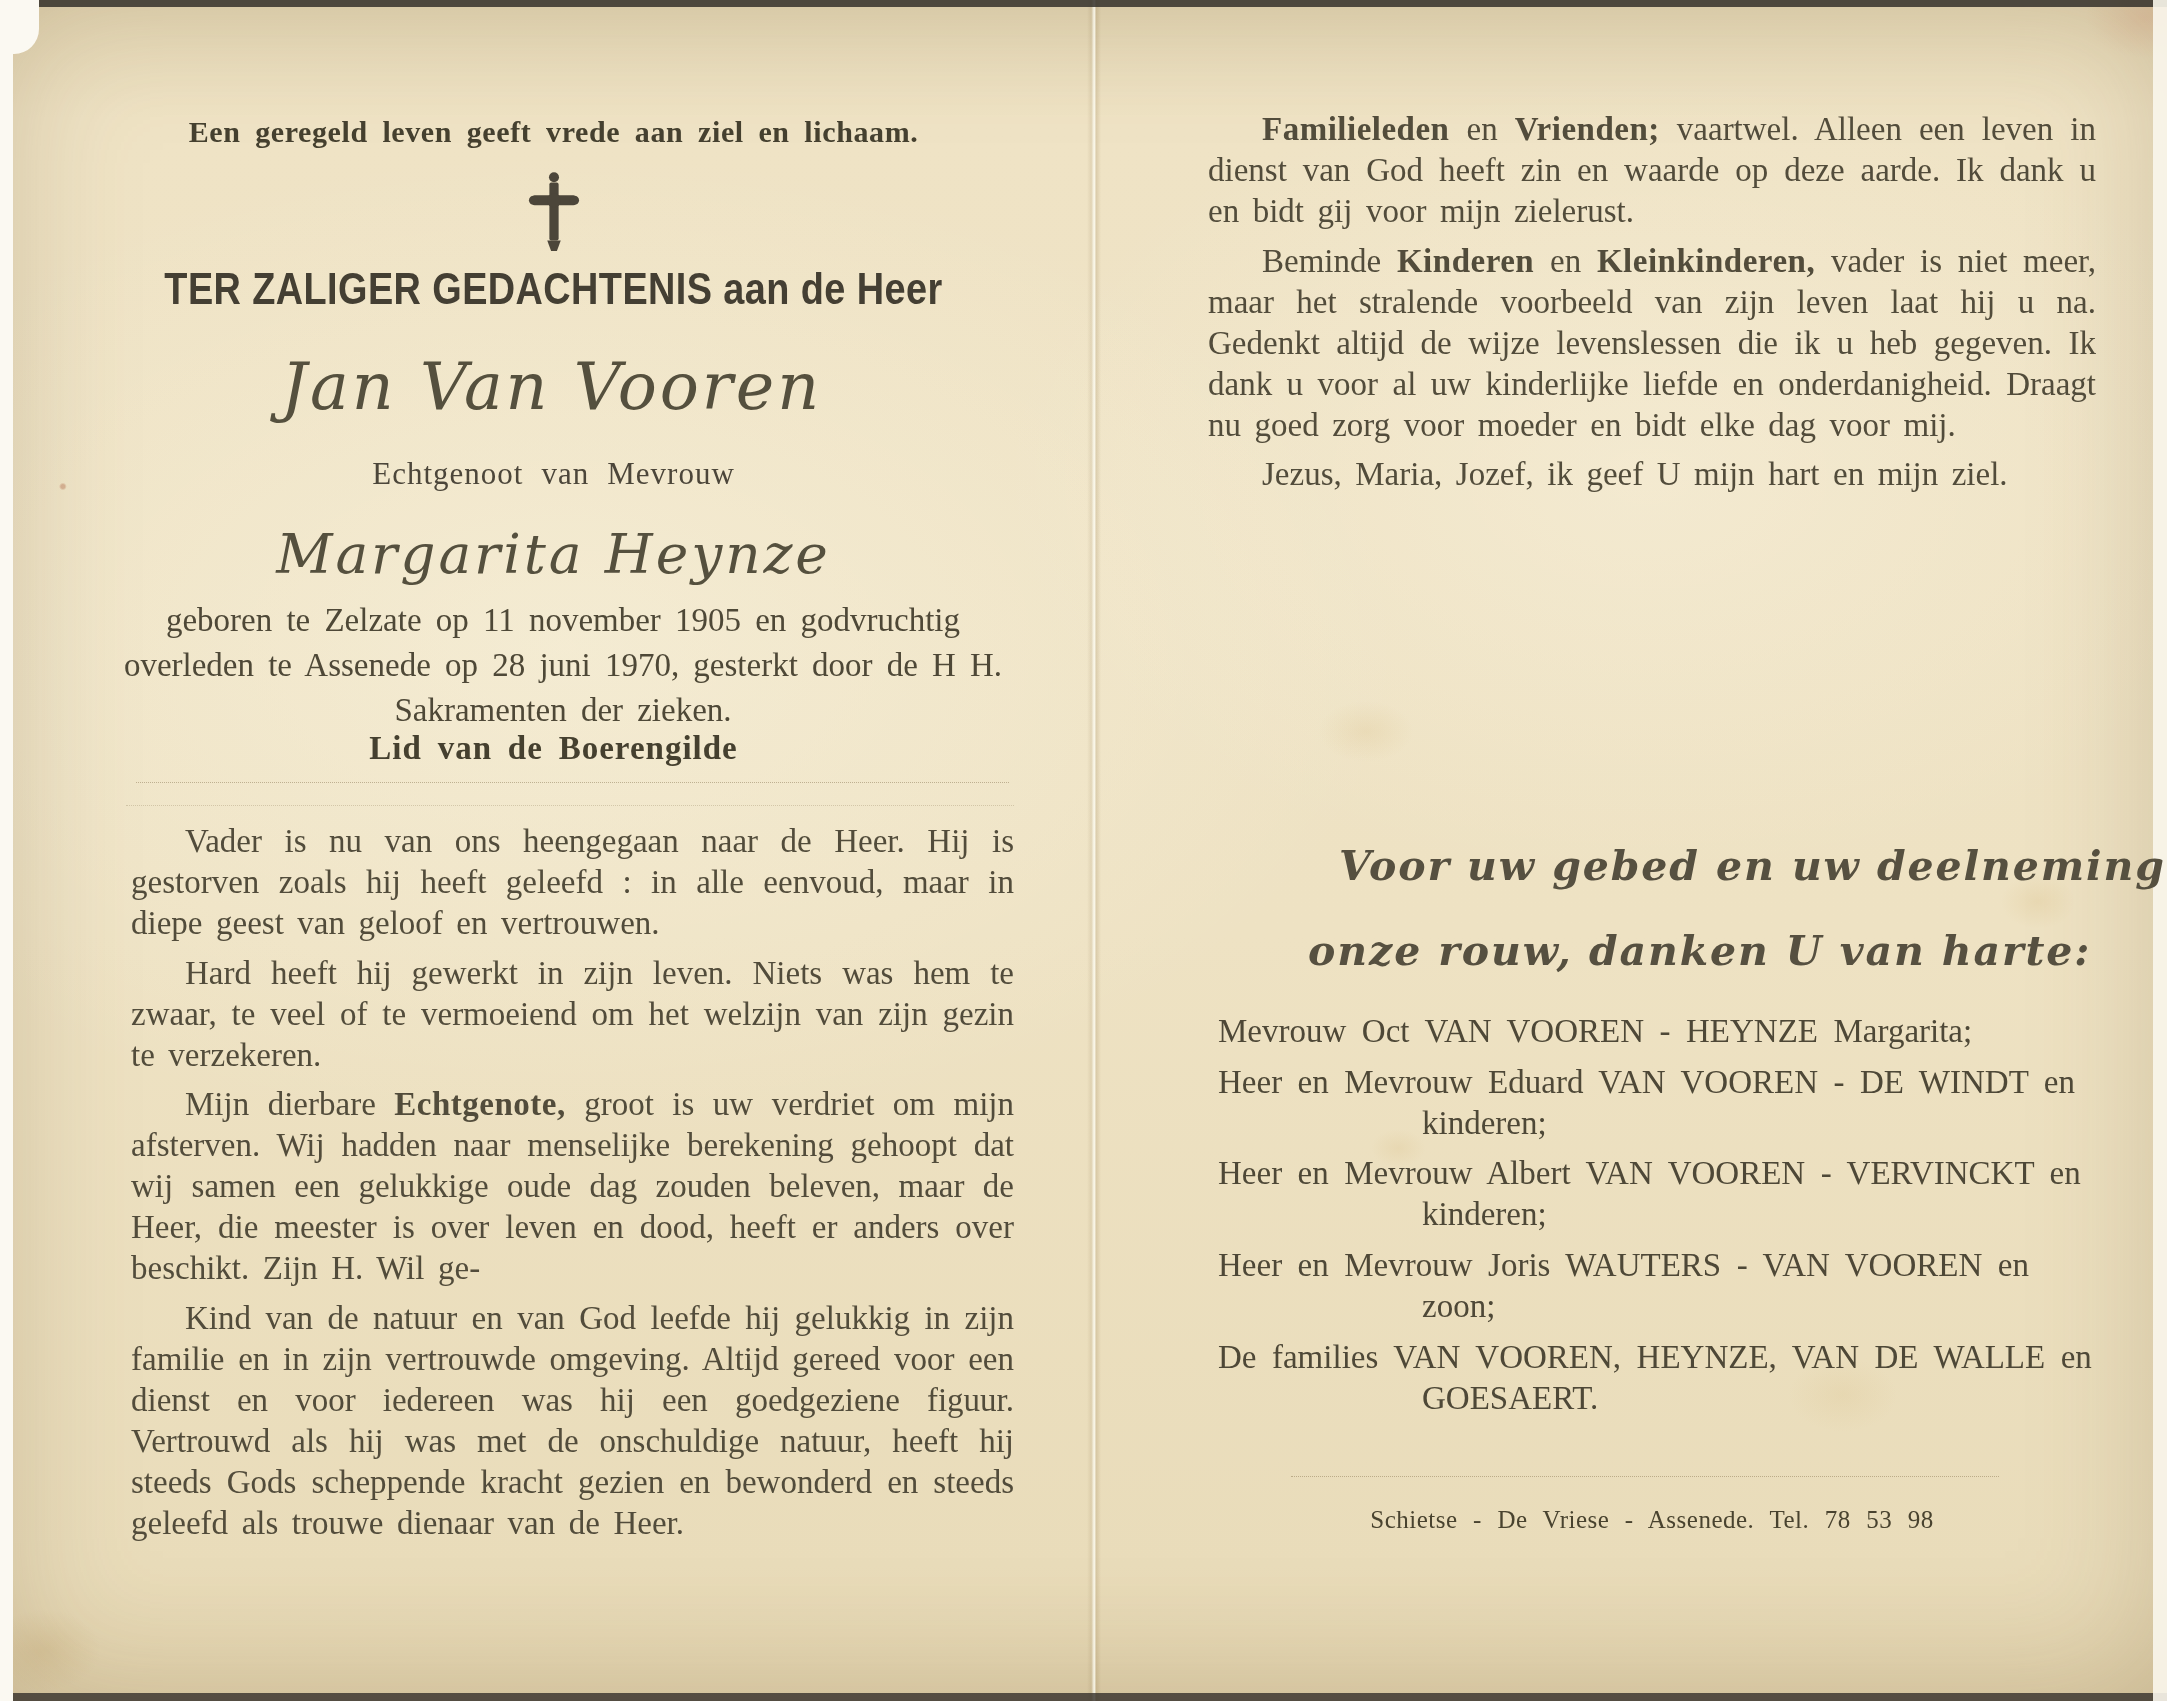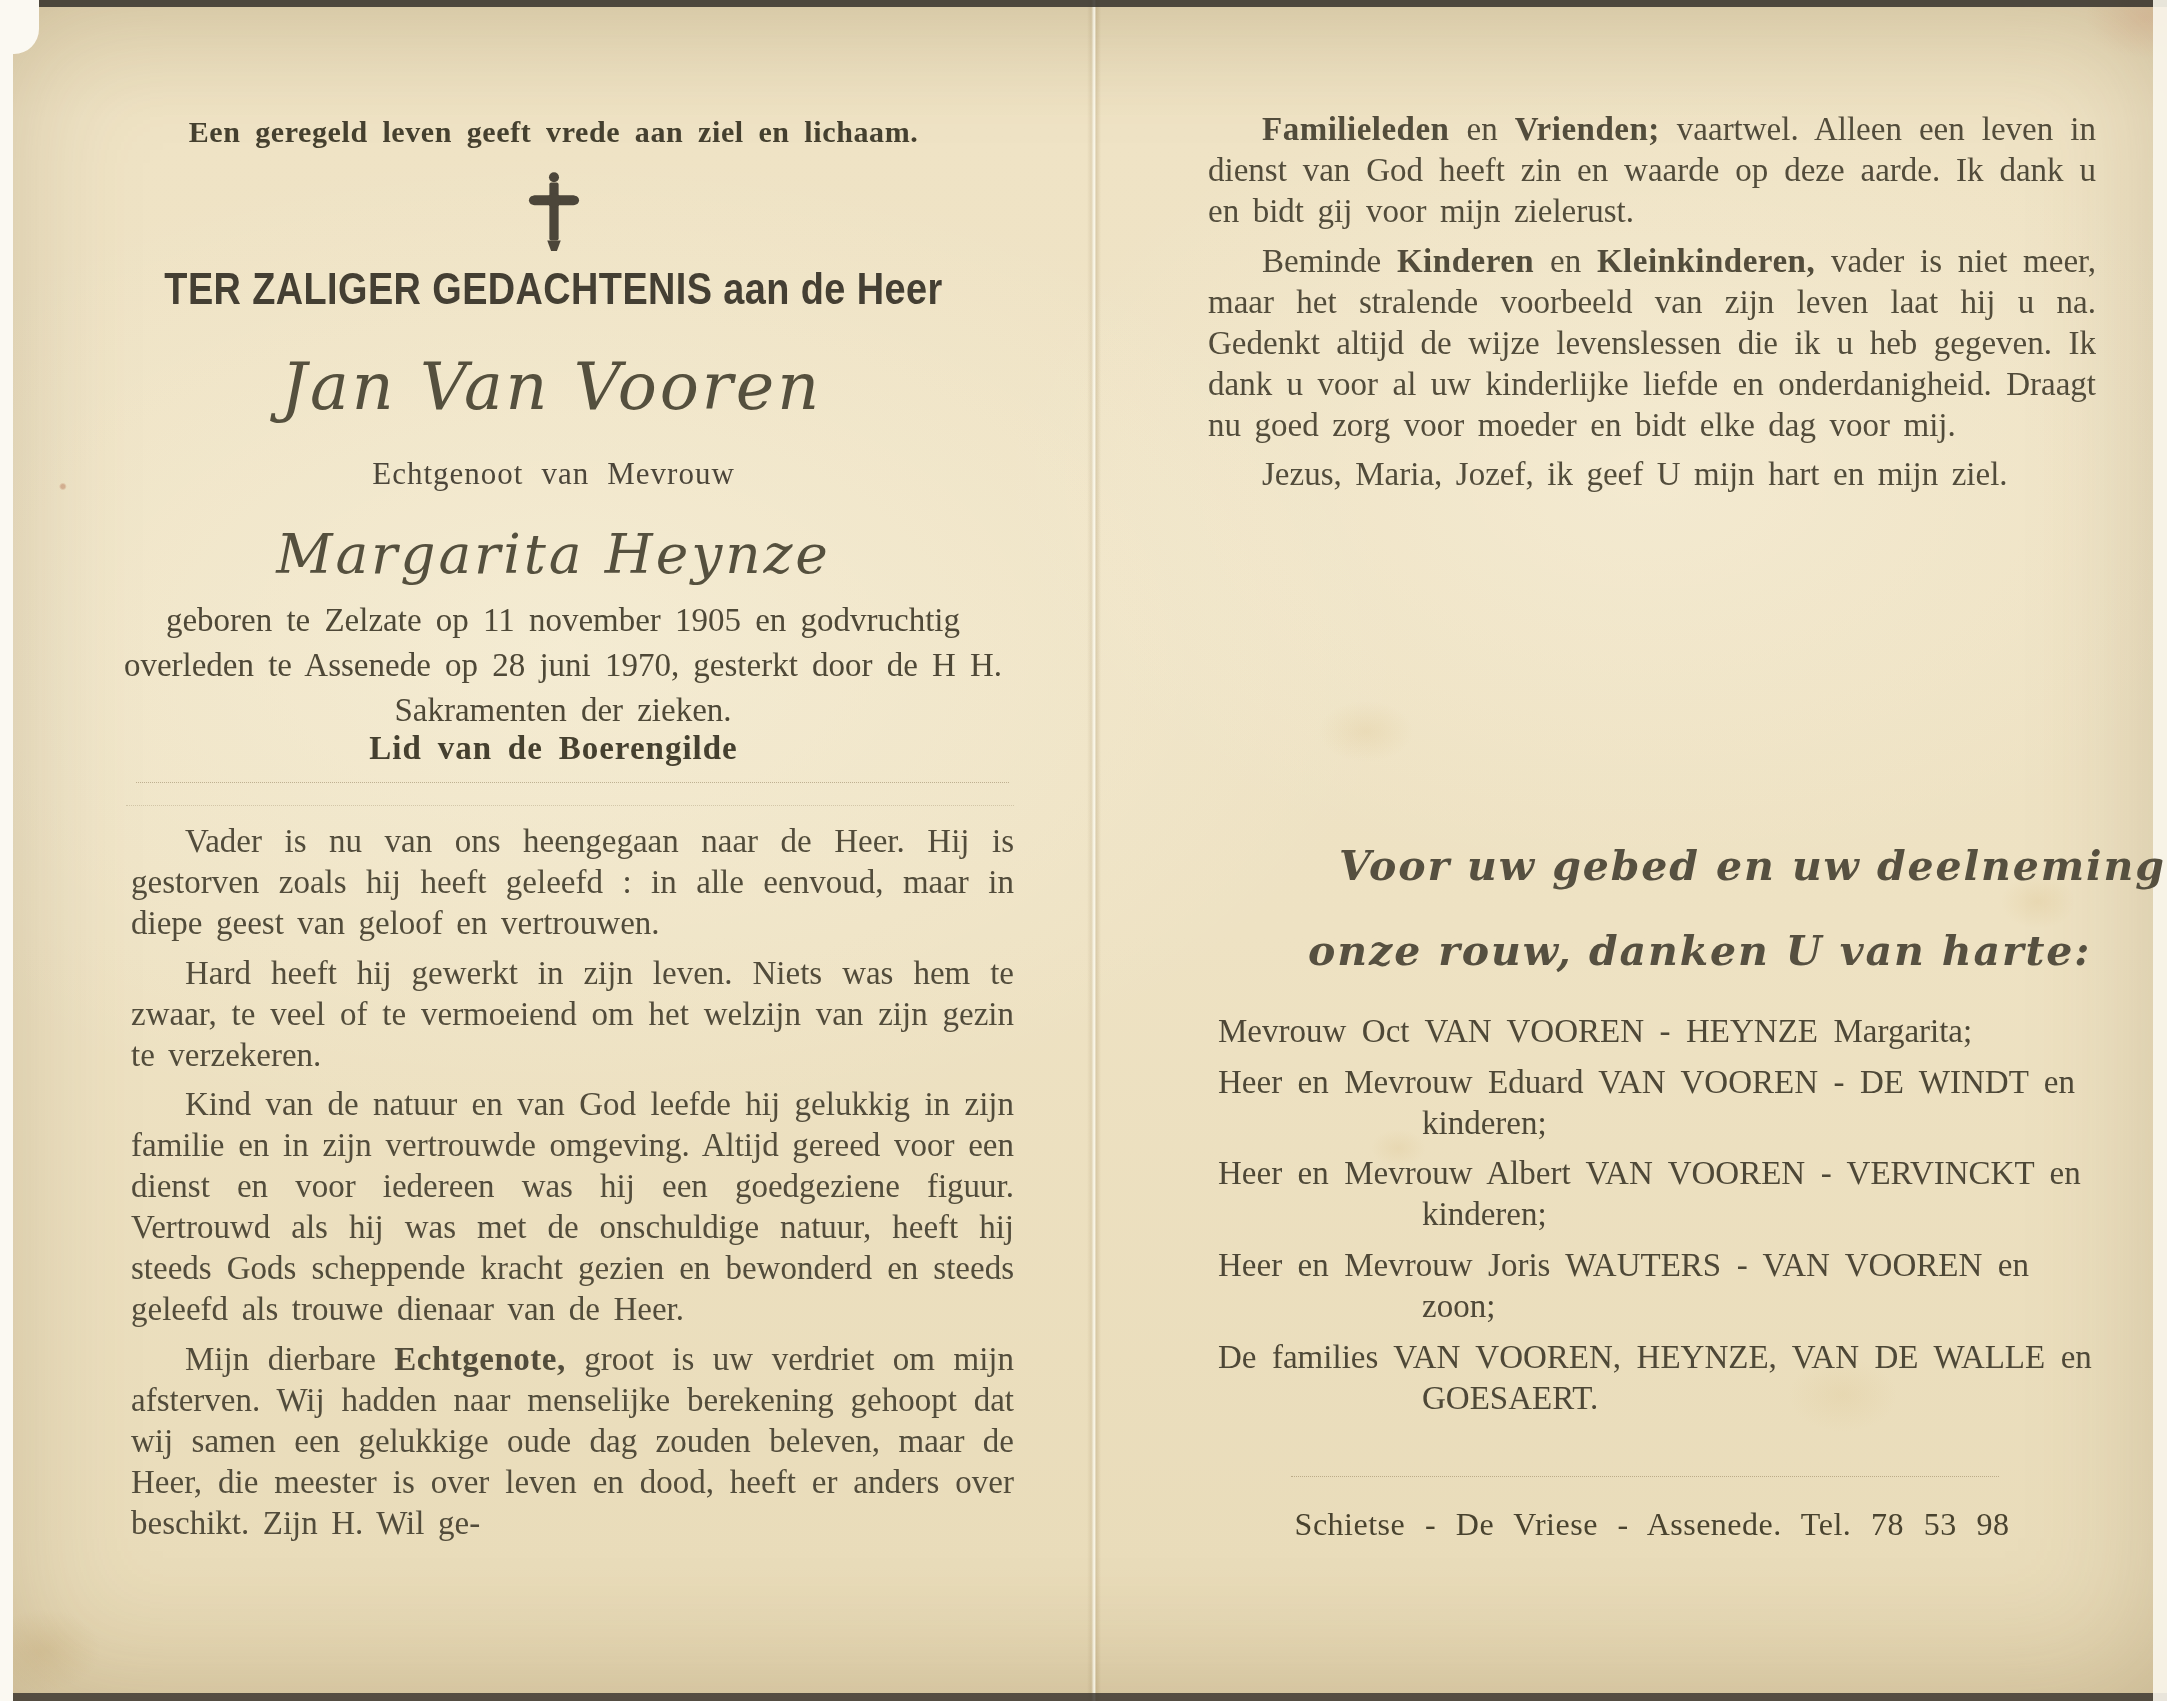--- a/index.html
+++ b/index.html
@@ -48,21 +48,21 @@
   .bodytext{font-size:33px;line-height:41px;text-align:justify;word-spacing:0.16em;color:#524c3b;}
   .bodytext p{margin:0 0 8.7px 0;text-indent:54px;}
   .bodytext p.noindent{text-indent:0;}
   .bodytext .b{font-weight:bold;letter-spacing:0.5px;}
   .script-line{
     font-family:"DejaVu Serif", serif;font-style:italic;font-weight:bold;
     font-size:41px;color:#565040;letter-spacing:1.9px;white-space:nowrap;
   }
   .acklist{font-size:33px;line-height:41px;color:#4e4837;word-spacing:0.22em;}
   .acklist .ack{margin:0 0 9.7px 0;padding-left:204px;text-indent:-204px;}
-  .printer{font-size:32px;color:#49432f;word-spacing:0.35em;letter-spacing:0.5px;}
+  .printer{font-size:25px;color:#49432f;word-spacing:0.35em;letter-spacing:0.5px;}
   .fold{
     left:1087px;top:0;width:13.6px;height:1701px;
     background:linear-gradient(90deg, rgba(120,95,55,0.0), rgba(120,95,55,0.12) 30%, rgba(255,255,246,0.85) 52%, rgba(140,112,66,0.20) 66%, rgba(120,95,55,0.0));
   }
   .edge-top{left:33px;top:0;width:2135px;height:6.8px;background:#34302a;opacity:0.85;}
   .edge-bottom{left:0;top:1693px;width:2168px;height:7.8px;background:#34302a;opacity:0.8;}
   .edge-left{left:0;top:0;width:12.6px;height:1701px;background:#fbf9f2;}
   .corner-tl{left:0;top:0;width:39px;height:54px;background:#fbf9f2;border-radius:0 0 25px 0;}
   .edge-right{left:2153px;top:0;width:14.6px;height:1701px;background:#f9f6ec;opacity:0.9;}
 </style>
@@ -107,22 +107,22 @@
   <div class="block centered vital" style="left:112px;top:598px;width:902px;">geboren te Zelzate op 11 november 1905 en godvruchtig overleden te Assenede op 28 juni 1970, gesterkt door de H H. Sakramenten der zieken.</div>
 
   <div class="block centered membership" style="left:39px;top:730px;width:1029px;">Lid van de Boerengilde</div>
 
   <div class="block dotted" style="left:136px;top:782px;width:873px;"></div>
   <div class="block dotted" style="left:126px;top:805px;width:888px;opacity:0.6;"></div>
 
   <div class="block bodytext" style="left:131px;top:821px;width:883px;">
     <p><span>Vader is nu van ons heengegaan naar de Heer.  Hij is gestorven zoals hij heeft geleefd : in alle eenvoud, maar in diepe geest van geloof en vertrouwen.</span></p>
     <p><span>Hard heeft hij gewerkt in zijn leven.  Niets was hem te zwaar, te veel of te vermoeiend om het welzijn van zijn gezin te verzekeren.</span></p>
+    <p><span>Mijn dierbare </span><span class="b">Echtgenote,</span><span> groot is uw verdriet om mijn afsterven. Wij hadden naar menselijke berekening gehoopt dat wij samen een gelukkige oude dag zouden beleven, maar de Heer, die meester is over leven en dood, heeft er anders over beschikt.  Zijn H. Wil ge-</span></p>
     <p><span>Kind van de natuur en van God leefde hij gelukkig in zijn familie en in zijn vertrouwde omgeving.  Altijd gereed voor een dienst en voor iedereen was hij een goedgeziene figuur.  Vertrouwd als hij was met de onschuldige natuur, heeft hij steeds Gods scheppende kracht gezien en bewonderd en steeds geleefd als trouwe dienaar van de Heer.</span></p>
-    <p><span>Mijn dierbare </span><span class="b">Echtgenote,</span><span> groot is uw verdriet om mijn afsterven. Wij hadden naar menselijke berekening gehoopt dat wij samen een gelukkige oude dag zouden beleven, maar de Heer, die meester is over leven en dood, heeft er anders over beschikt.  Zijn H. Wil ge-</span></p>
   </div>
 
   <div class="block bodytext" style="left:1208px;top:109px;width:888px;">
     <p><span class="b">Familieleden</span><span> en </span><span class="b">Vrienden;</span><span> vaartwel.  Alleen een leven in dienst van God heeft zin en waarde op deze aarde. Ik dank u en bidt gij voor mijn zielerust.</span></p>
     <p><span>Beminde </span><span class="b">Kinderen</span><span> en </span><span class="b">Kleinkinderen,</span><span> vader is niet meer, maar het stralende voorbeeld van zijn leven laat hij u na. Gedenkt altijd de wijze levenslessen die ik u heb gegeven. Ik dank u voor al uw kinderlijke liefde en onderdanigheid. Draagt nu goed zorg voor moeder en bidt elke dag voor mij.</span></p>
     <p><span>Jezus, Maria, Jozef, ik geef U mijn hart en mijn ziel.</span></p>
   </div>
 
   <div class="block script-line" style="left:1339px;top:842px;">Voor uw gebed en uw deelneming in</div>
   <div class="block script-line" style="left:1308px;top:927px;">onze rouw, danken U van harte:</div>

